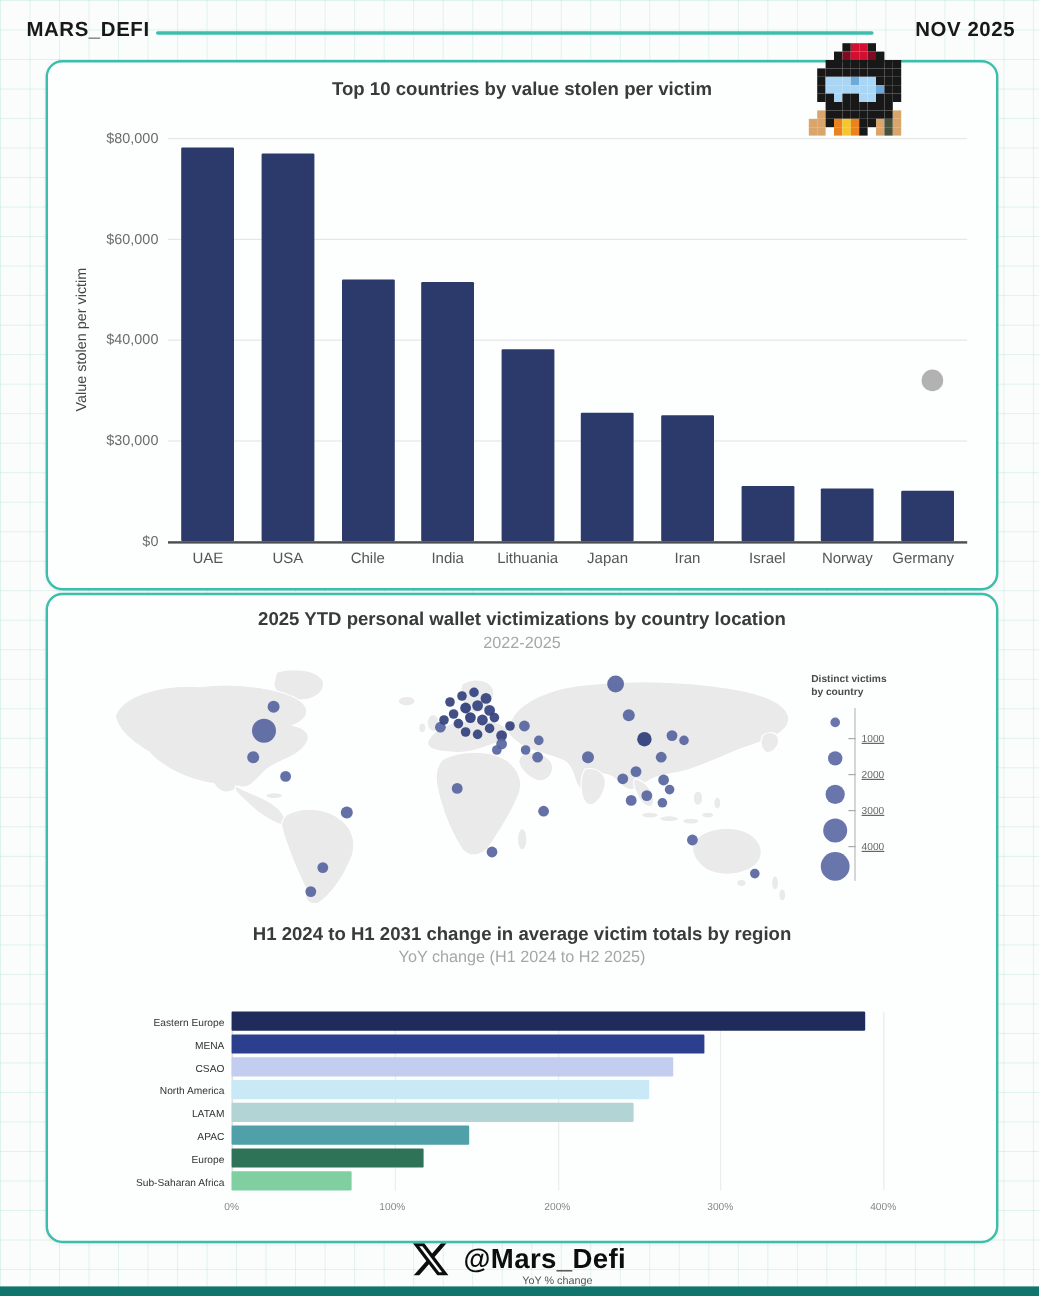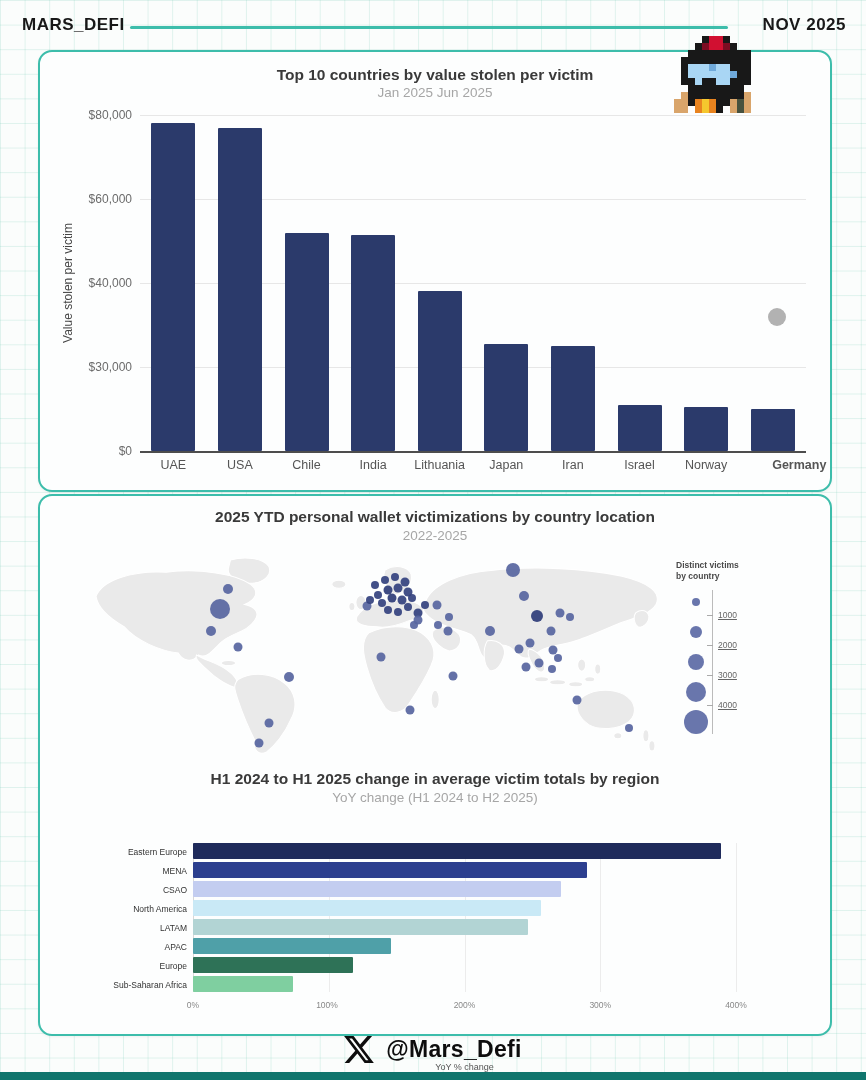--- a/index.html
+++ b/index.html
@@ -43,21 +43,20 @@
 </style>
 </head>
 <body>
 
 <div class="abs brand" style="left:22px;top:15px;">MARS_DEFI</div>
 <div class="abs" style="left:130px;top:26px;width:598px;height:3px;background:#3dbdab;border-radius:2px;"></div>
 <div class="abs brand" style="right:20px;top:15px;text-align:right;">NOV 2025</div>
 
 <div class="panel" style="top:50px;height:438px;">
   <div class="ptitle abs" style="top:14px;">Top 10 countries by value stolen per victim</div>
-  <div class="psub abs" style="top:33px;">Jan 2025 Jun 2025</div>
 </div>
 
 <div class="abs yaxis-title" style="left:68px;top:283px;">Value stolen per victim</div>
 <div id="c1-ylabels" class="abs" style="left:0;top:0;">
     <div class="ylab" style="left: 52px; top: 444px;">$0</div>
     <div class="ylab" style="left: 52px; top: 360px;">$30,000</div>
     <div class="ylab" style="left: 52px; top: 276px;">$40,000</div>
     <div class="ylab" style="left: 52px; top: 192px;">$60,000</div>
     <div class="ylab" style="left: 52px; top: 108px;">$80,000</div>
   </div>
@@ -80,21 +79,21 @@
 <div id="c1-xlabels" class="abs" style="left:140px;top:458px;width:666px;height:18px;">
     <div class="xlab1" style="left: 0px; width: 66.6px;">UAE</div>
     <div class="xlab1" style="left: 66.6px; width: 66.6px;">USA</div>
     <div class="xlab1" style="left: 133.2px; width: 66.6px;">Chile</div>
     <div class="xlab1" style="left: 199.8px; width: 66.6px;">India</div>
     <div class="xlab1" style="left: 266.4px; width: 66.6px;">Lithuania</div>
     <div class="xlab1" style="left: 333px; width: 66.6px;">Japan</div>
     <div class="xlab1" style="left: 399.6px; width: 66.6px;">Iran</div>
     <div class="xlab1" style="left: 466.2px; width: 66.6px;">Israel</div>
     <div class="xlab1" style="left: 532.8px; width: 66.6px;">Norway</div>
-    <div class="xlab1" style="left: 626px; width: 66.6px; font-weight: bold;">Germany</div>
+    <div class="xlab1" style="left: 596px; width: 66.6px;">Germany</div>
   </div>
 <div class="abs" style="left:768px;top:308px;width:18px;height:18px;border-radius:50%;background:#b2b2b2;"></div>
 
 <div id="avatar" class="abs" style="left:674px;top:36px;">
     <div class="px-row">
       <div class="px"></div>
       <div class="px"></div>
       <div class="px"></div>
       <div class="px"></div>
       <div class="px" style="background: rgb(24, 24, 24);"></div>
@@ -244,21 +243,21 @@
       <div class="px" style="background: rgb(217, 165, 107);"></div>
       <div class="px" style="background: rgb(71, 82, 62);"></div>
       <div class="px" style="background: rgb(217, 165, 107);"></div>
       <div class="px"></div>
     </div>
   </div>
 
 <div class="panel" style="top:494px;height:538px;">
   <div class="ptitle abs" style="top:12px;">2025 YTD personal wallet victimizations by country location</div>
   <div class="psub abs" style="top:32px;">2022-2025</div>
-  <div class="ptitle abs" style="top:274px;">H1 2024 to H1 2025 change in average victim totals by region</div>
+  <div class="ptitle abs" style="top:274px;">H1 2024 to H1 2031 change in average victim totals by region</div>
   <div class="psub abs" style="top:294px;">YoY change (H1 2024 to H2 2025)</div>
 </div>
 
 <div id="map-box" class="abs" style="left:88px;top:556px;width:582px;height:202px;">
   <svg width="100%" height="100%" viewBox="0 0 580 200" preserveAspectRatio="none">
     <g fill="#eaeaea" stroke="#ffffff" stroke-width="1">
       <path d="M142 4 C156 0 174 2 180 10 C184 18 176 26 164 27 C150 28 138 20 140 12 Z"></path>
       <path d="M8 40 C14 24 44 14 78 16 C112 12 148 18 162 28 C172 36 166 44 156 48 C166 50 172 56 166 64 C158 76 142 76 132 86 C124 94 118 102 110 98 C104 106 94 104 90 96 C72 94 48 84 36 70 C22 62 10 52 8 40 Z"></path>
       <path d="M108 98 C118 104 130 106 140 114 C148 120 152 128 146 130 C138 128 126 120 118 112 C112 106 106 102 108 98 Z"></path>
       <ellipse cx="140" cy="106" rx="7" ry="2.5"></ellipse>

